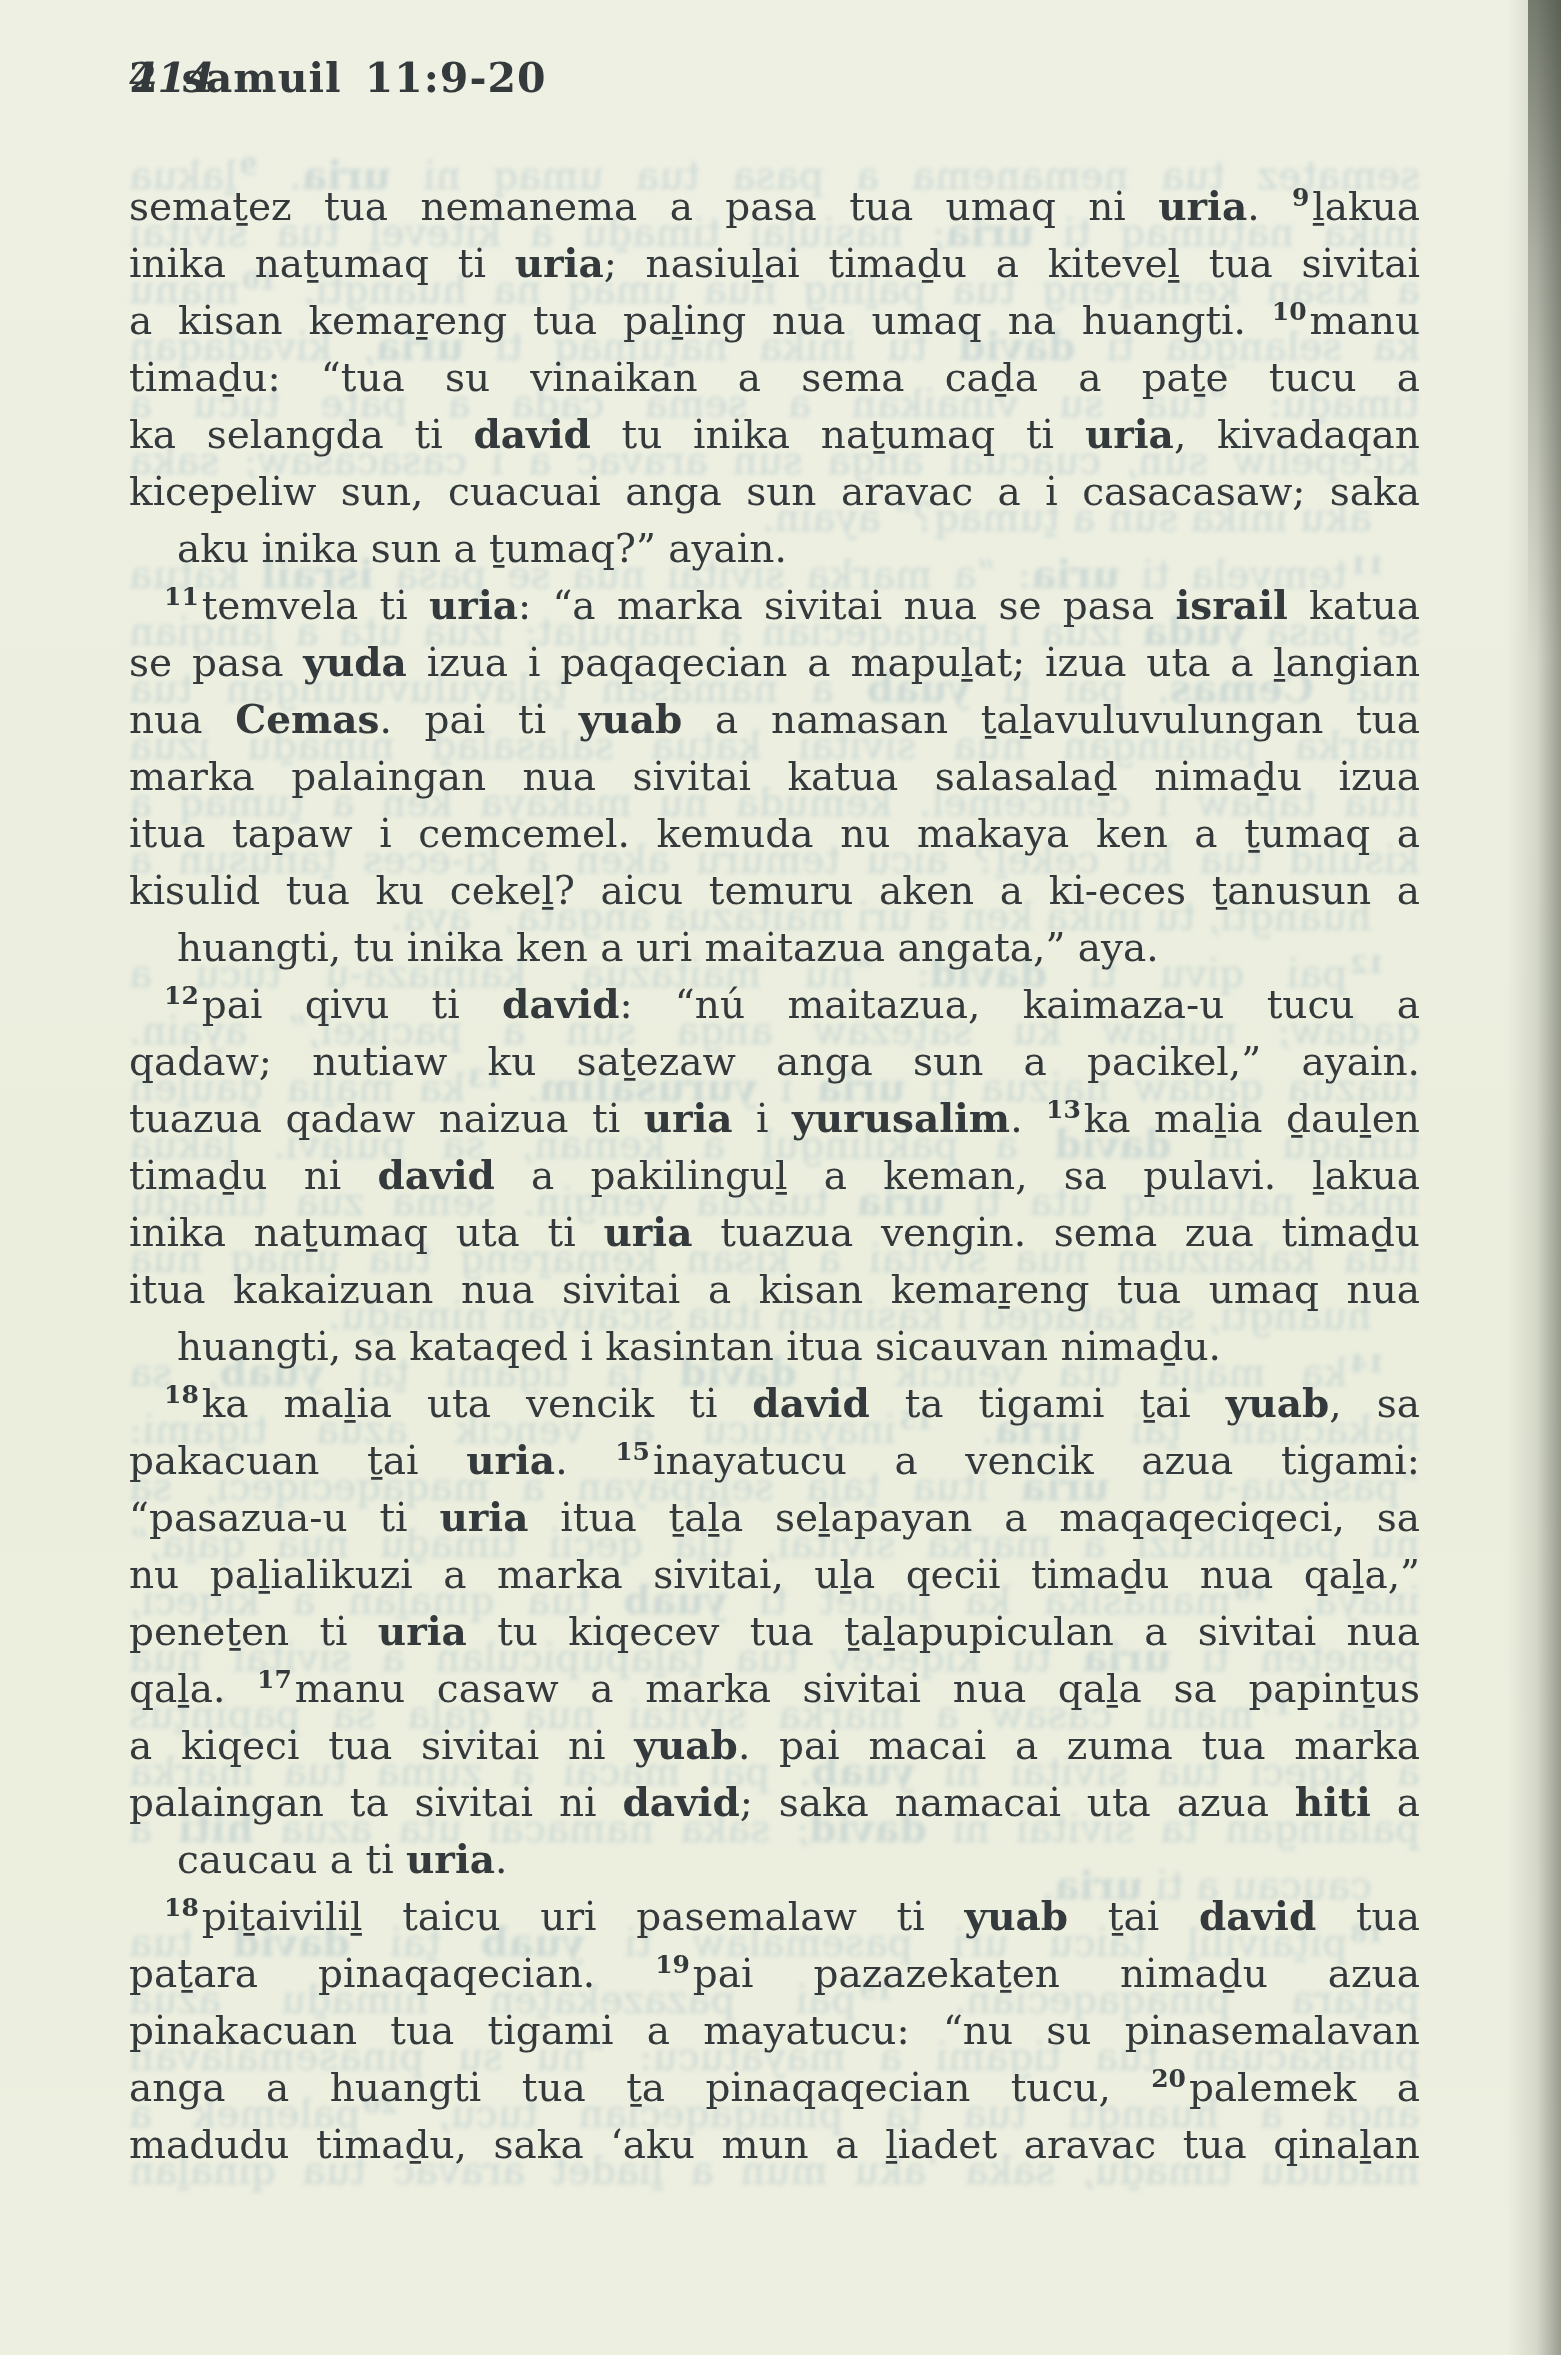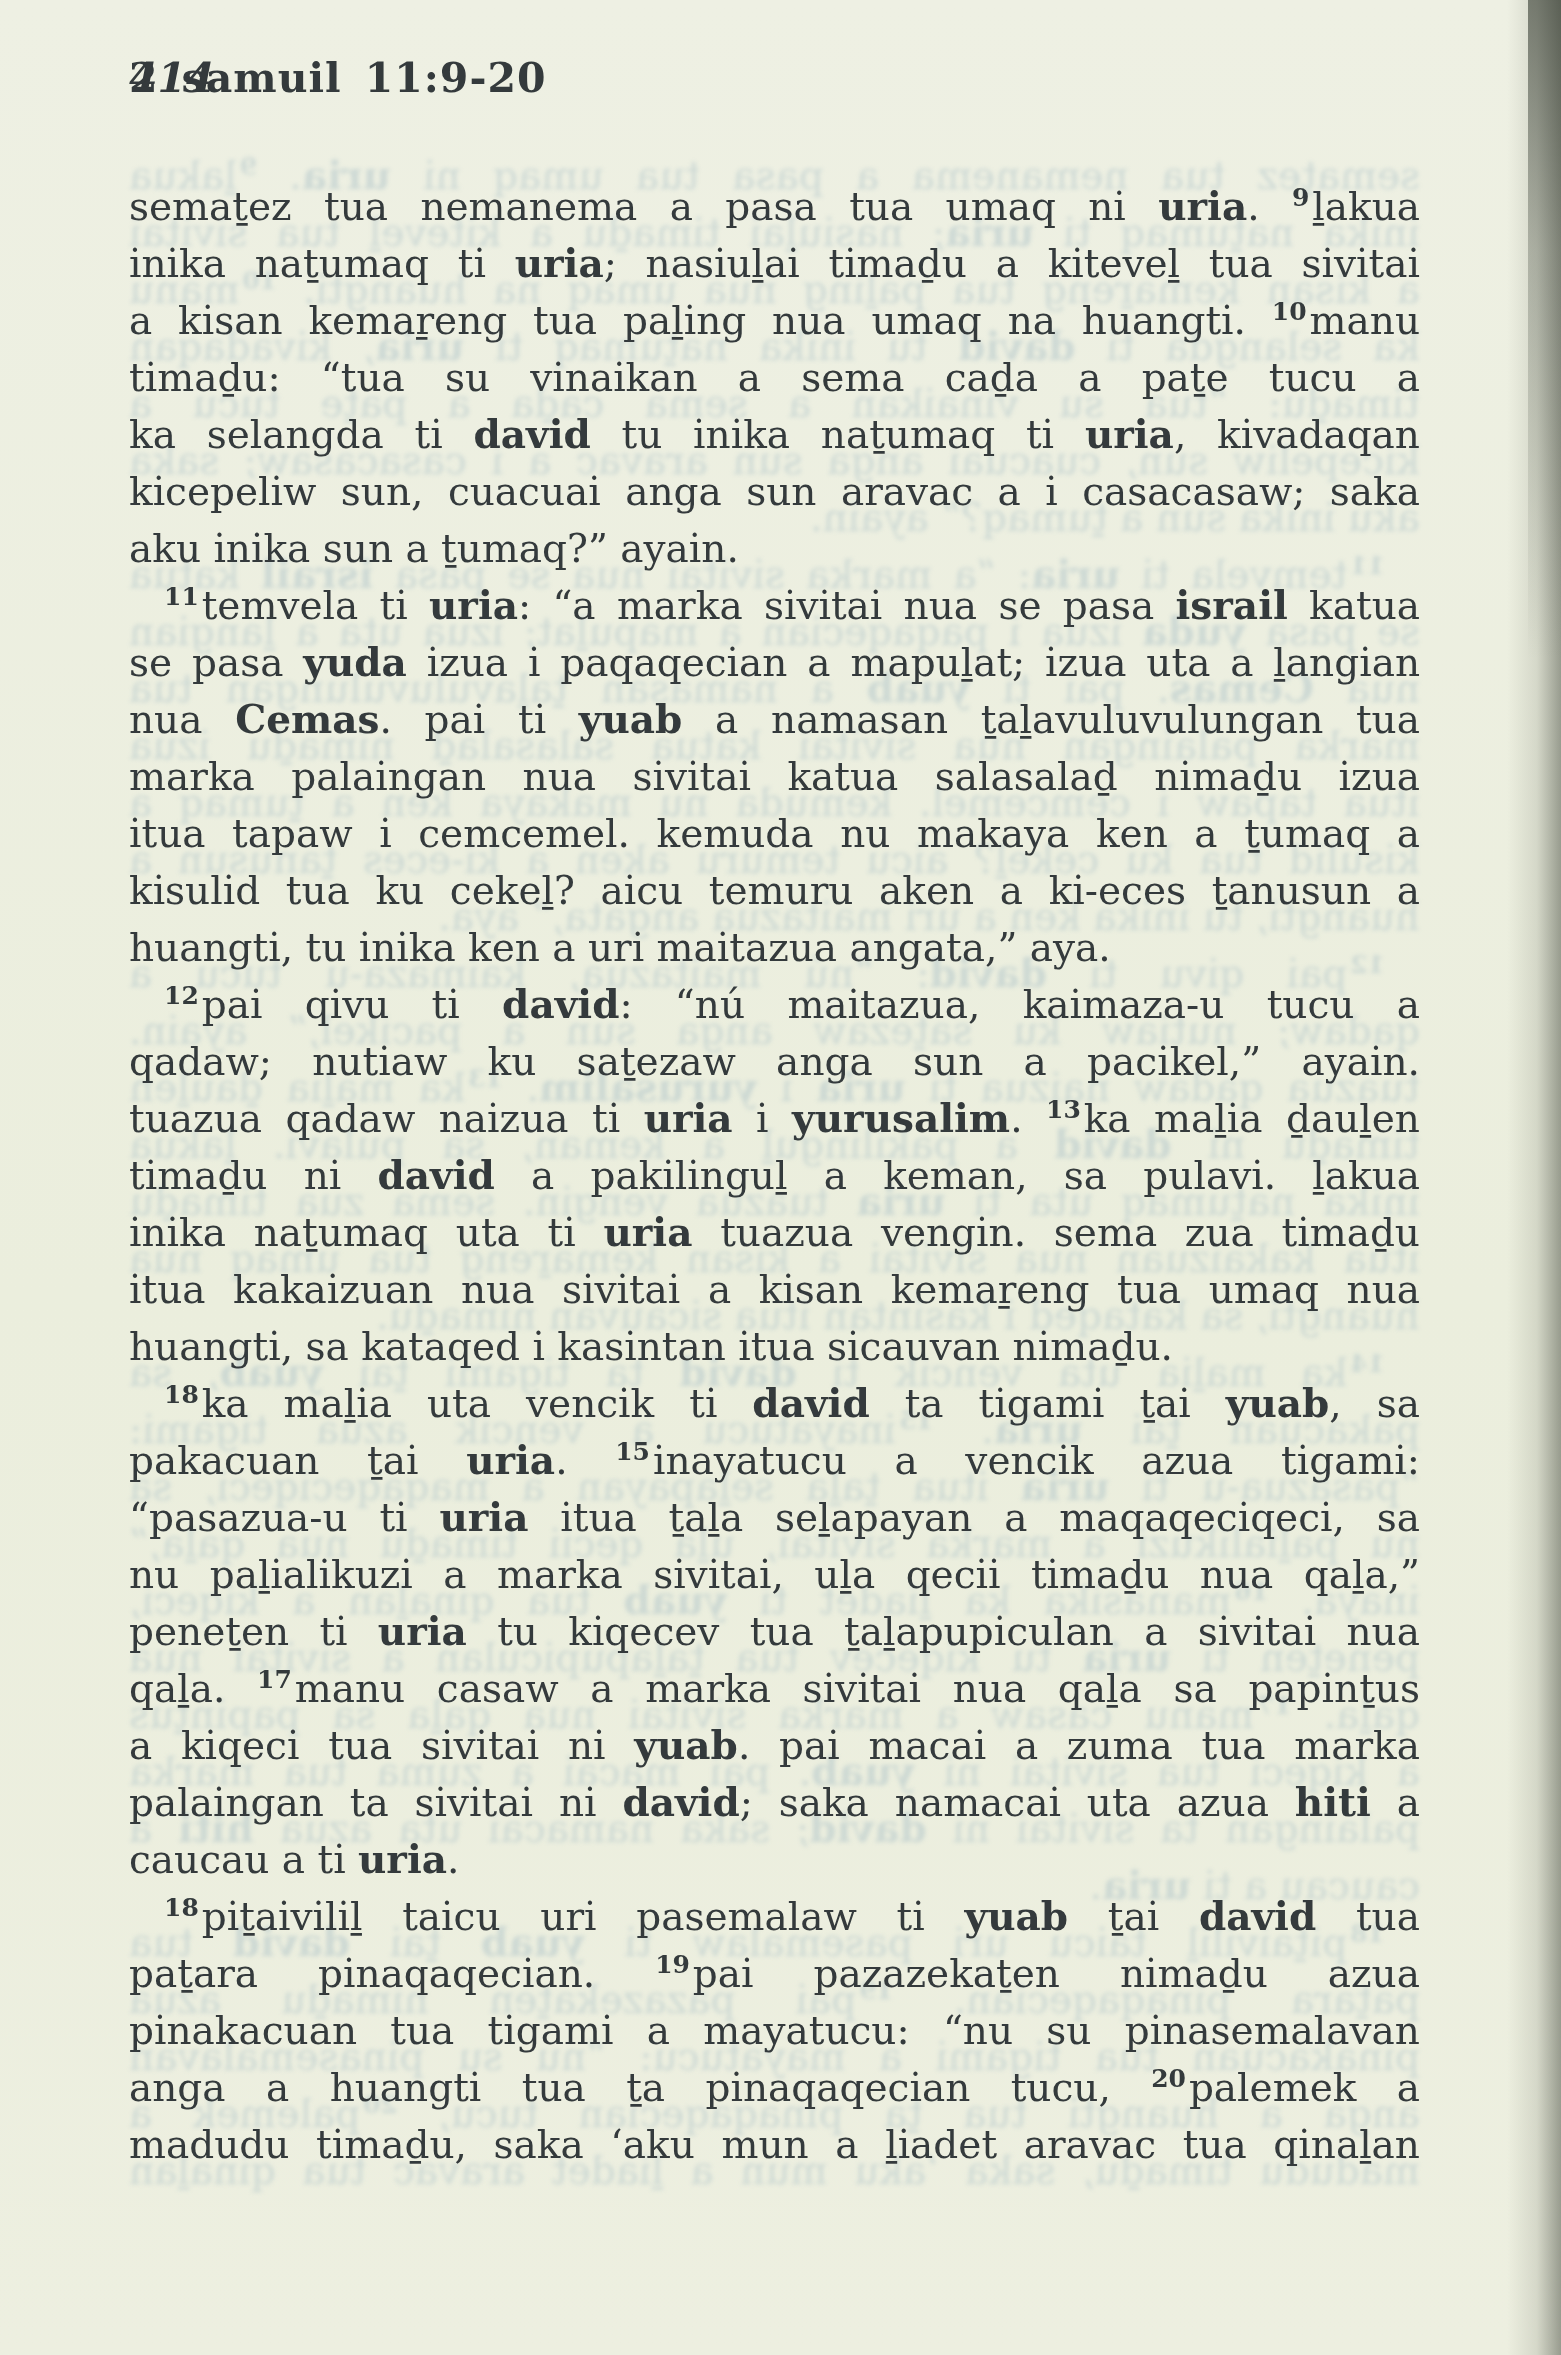--- a/index.html
+++ b/index.html
@@ -36,21 +36,21 @@
   
   .scripture {
     position: absolute; top: 178px; left: 129px; width: 1291px;
     font-size: 39px; z-index: 2;
   }
   .line {
     height: 57px; line-height: 57px;
     text-align: justify; text-align-last: justify;
     white-space: normal;
   }
-  .line.no-just { text-align: center; text-align-last: left; }
+  .line.no-just { text-align: center; text-align-last: left; margin-left: 48px; }
   .line.indent { text-indent: 35px; }
   .proper-name { font-weight: 700; }
   .verse-num {
     font-weight: 700; font-size: 25px;
     position: relative; top: -13.6px;
     margin-right: 2.9px;
   }
   
   .gutter-shadow {
     position: absolute; top: 0; right: 0; width: 54px; height: 100%;

